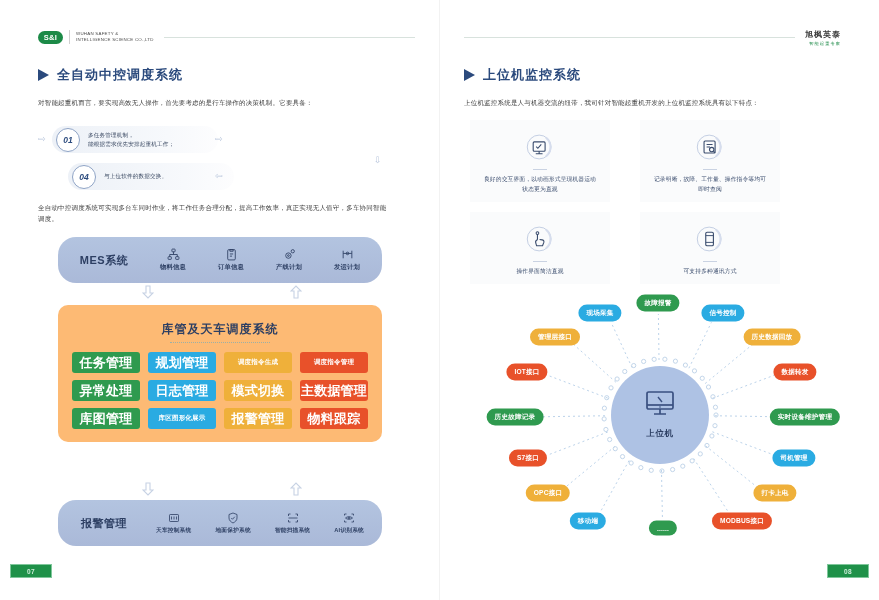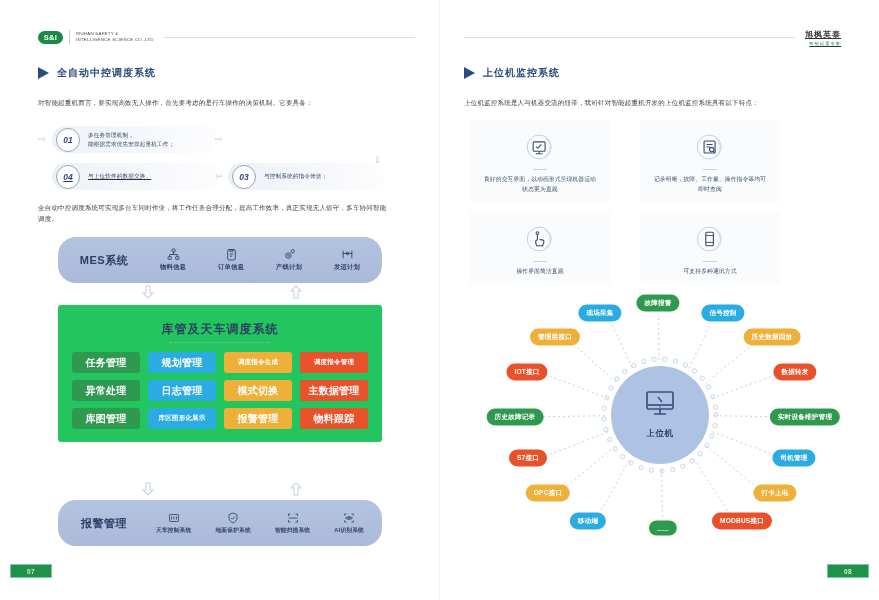--- a/index.html
+++ b/index.html
@@ -8,38 +8,38 @@
     font-family:"Liberation Sans","DejaVu Sans",sans-serif;
     color:#333;
   }
   .spread{position:relative;width:879px;height:456px;display:flex;}
   .page{position:relative;width:439.5px;height:600px;background:#fff;overflow:hidden;}
   .page.right{border-left:1px solid #f2f2f2;}
 
   
   .hdr{position:absolute;top:26px;height:22px;display:flex;align-items:center;}
   .hdr.left{left:38px;right:24px;}
-  .hdr.right{left:24px;right:38px;justify-content:flex-end;text-decoration:underline;}
+  .hdr.right{left:24px;right:38px;justify-content:flex-end;}
   .logo-badge{
     width:25px;height:13px;border-radius:7px;background:#1c8a47;color:#fff;
     font-size:7.5px;font-weight:bold;display:flex;align-items:center;justify-content:center;
     letter-spacing:.3px;flex:0 0 auto;
   }
   .logo-div{width:1px;height:14px;background:#cfcfcf;margin:0 6px;}
   .logo-txt{font-size:4.4px;line-height:6px;color:#4a4a4a;letter-spacing:.25px;}
   .hdr-rule{flex:1 1 auto;height:1px;background:#d8e2dd;margin-left:10px;}
   .hdr-rule.l{margin-left:0;margin-right:10px;}
   .brand-cn{font-size:8px;font-weight:bold;color:#3b3b3b;letter-spacing:1px;text-align:right;}
   .brand-sub{font-size:4.2px;color:#1c8a47;letter-spacing:1.1px;text-align:right;margin-top:1px;}
 
   
   .sec-title{position:absolute;left:38px;display:flex;align-items:center;gap:8px;}
   .sec-title.r{left:24px;}
   .tri{width:0;height:0;border-left:11px solid #2b4a7d;border-top:6.5px solid transparent;border-bottom:6.5px solid transparent;}
-  .sec-title h2{margin:0;font-size:10px;font-weight:bold;color:#2b4a7d;letter-spacing:1px;}
+  .sec-title h2{margin:0;font-size:13px;font-weight:bold;color:#2b4a7d;letter-spacing:1px;}
 
   .lead{position:absolute;font-size:6.5px;line-height:11px;color:#3c3c3c;letter-spacing:.2px;}
 
   
   .pill{
     position:absolute;height:27px;border-radius:14px;
     background:linear-gradient(90deg,#edf1f7 0%,#f7f9fc 70%,#fdfdfe 100%);
     display:flex;align-items:center;padding-left:4px;box-sizing:border-box;
   }
   .pill .num{
@@ -62,30 +62,30 @@
     width:80px;text-align:center;flex:0 0 auto;
   }
   .sysbar .cells{flex:1 1 auto;display:flex;align-items:center;justify-content:space-around;}
   .cell{display:flex;flex-direction:column;align-items:center;gap:2px;}
   .cell .ic{height:13px;display:flex;align-items:center;justify-content:center;}
   .cell .cl{font-size:6.3px;color:#2d3f63;letter-spacing:.2px;font-weight:bold;}
   .cell.sm .cl{font-size:5.7px;}
 
   
   .gpanel{
-    position:absolute;left:58px;width:324px;border-radius:3px;
-    background:#22c55e;box-sizing:border-box;padding:10px 14px 13px;
+    position:absolute;left:58px;width:324px;border-radius:10px;
+    background:#fdba74;box-sizing:border-box;padding:10px 14px 13px;
     display:flex;flex-direction:column;align-items:center;
   }
   .gpanel .ghead{font-size:12px;font-weight:bold;color:#2d3f63;letter-spacing:1px;margin:6px 0 3px;}
   .gdots{width:100px;height:1px;border-bottom:1px dotted #9bb0a6;margin-bottom:9px;}
   .grid{display:grid;grid-template-columns:repeat(4,1fr);gap:7px 8px;width:100%;}
   .btn{
     height:21px;border-radius:3px;display:flex;align-items:center;justify-content:center;
-    color:#fff;font-size:10px;font-weight:bold;letter-spacing:.2px;
+    color:#fff;font-size:13px;font-weight:bold;letter-spacing:.2px;
   }
   .btn.s{font-size:6.5px;}
 
   
   .fl{position:absolute;width:12px;height:14px;}
   .fl svg{display:block;}
 
   
   .fcard{
     position:absolute;width:140px;height:82px;background:#fafbfc;
@@ -145,29 +145,25 @@
       <div class="num">01</div>
       <div class="ptxt" style="white-space:pre-line;">多任务管理机制，
 能根据需求优先安排起重机工作；</div>
     </div>
     <div class="arrow-h" style="left:38px;top:134px;">⇨</div>
 
     <div class="arrow-h" style="left:215px;top:134px;">⇨</div>
 
     <div class="arrow-v" style="left:374px;top:155px;">⇩</div>
 
-    <div class="pill" style="left:52px;top:163px;width:166px;text-decoration:underline;">
+    <div class="pill" style="left:68px;top:163px;width:166px;">
       <div class="num">04</div>
       <div class="ptxt">与上位软件的数据交换。</div>
     </div>
 
-    <div class="pill" style="left:228px;top:163px;width:156px;">
-      <div class="num">03</div>
-      <div class="ptxt">与控制系统的指令传达；</div>
-    </div>
     <div class="arrow-h" style="left:215px;top:171px;transform:scaleX(-1);">⇨</div>
 
     <div class="lead" style="left:38px;top:202px;width:350px;">全自动中控调度系统可实现多台车同时作业，将工作任务合理分配，提高工作效率，真正实现无人值守，多车协同智能调度。</div>
 
     <div class="sysbar" style="top:237px;">
       <div class="sysname">MES系统</div>
       <div class="cells">
         <div class="cell">
           <div class="ic">
             <svg width="13" height="13" viewBox="0 0 24 24" fill="none" stroke="#2d3f63" stroke-width="1.6">

